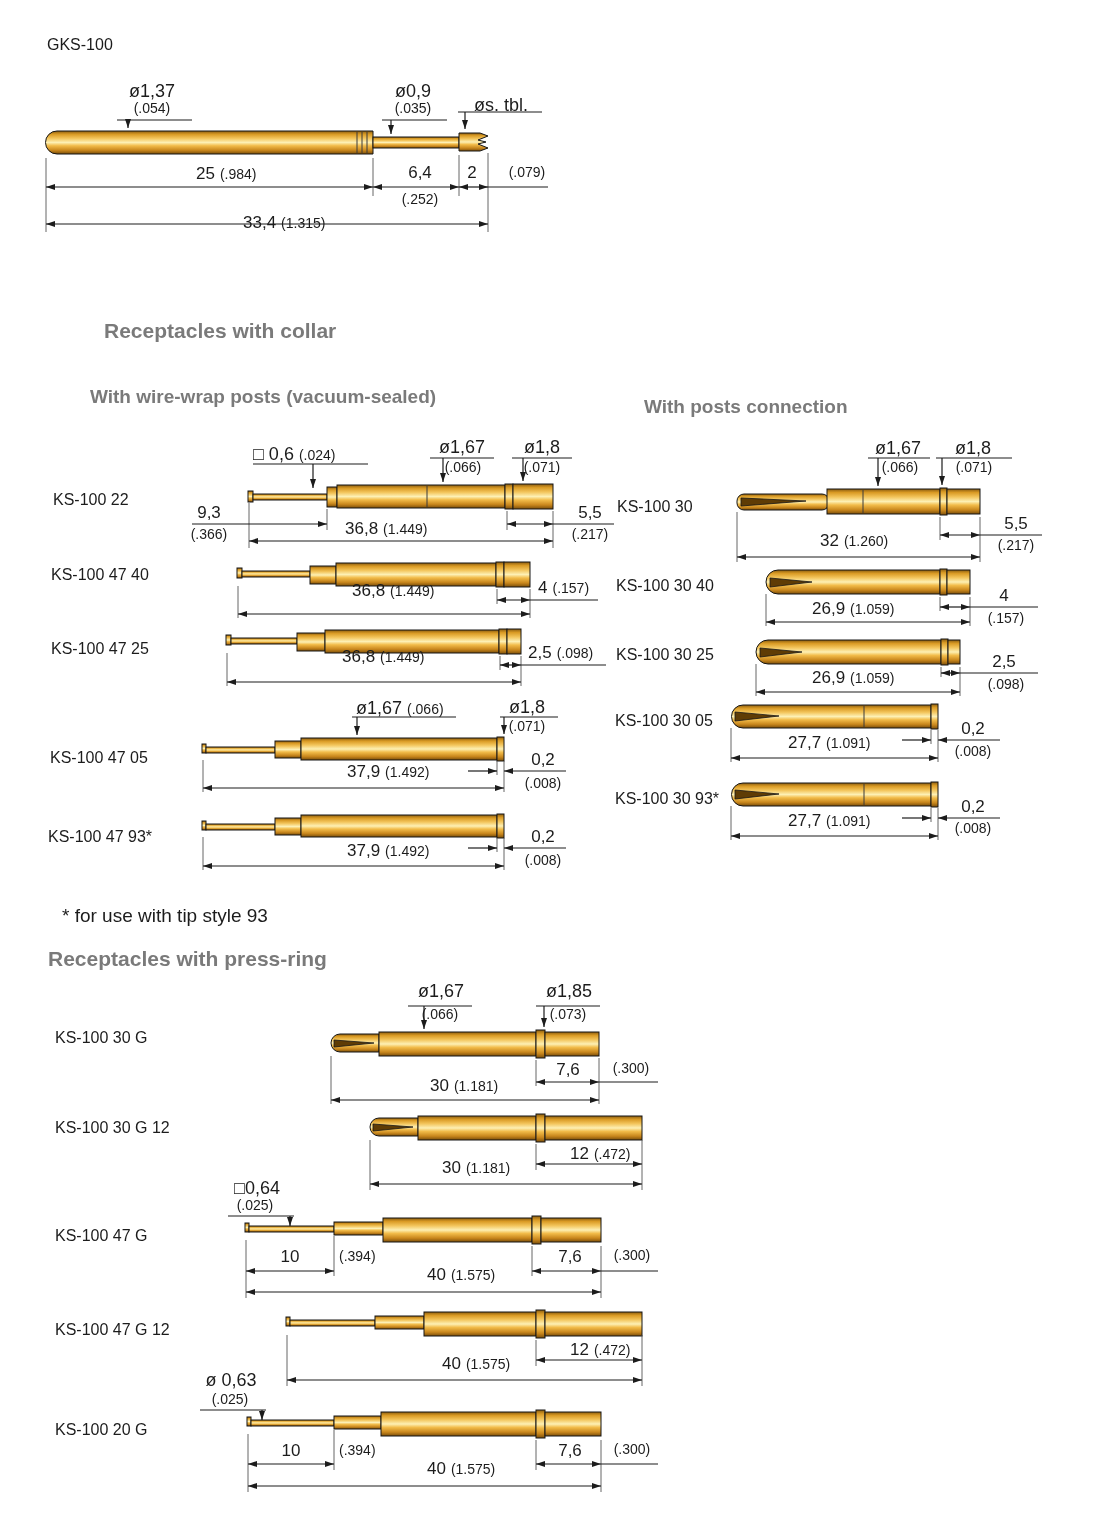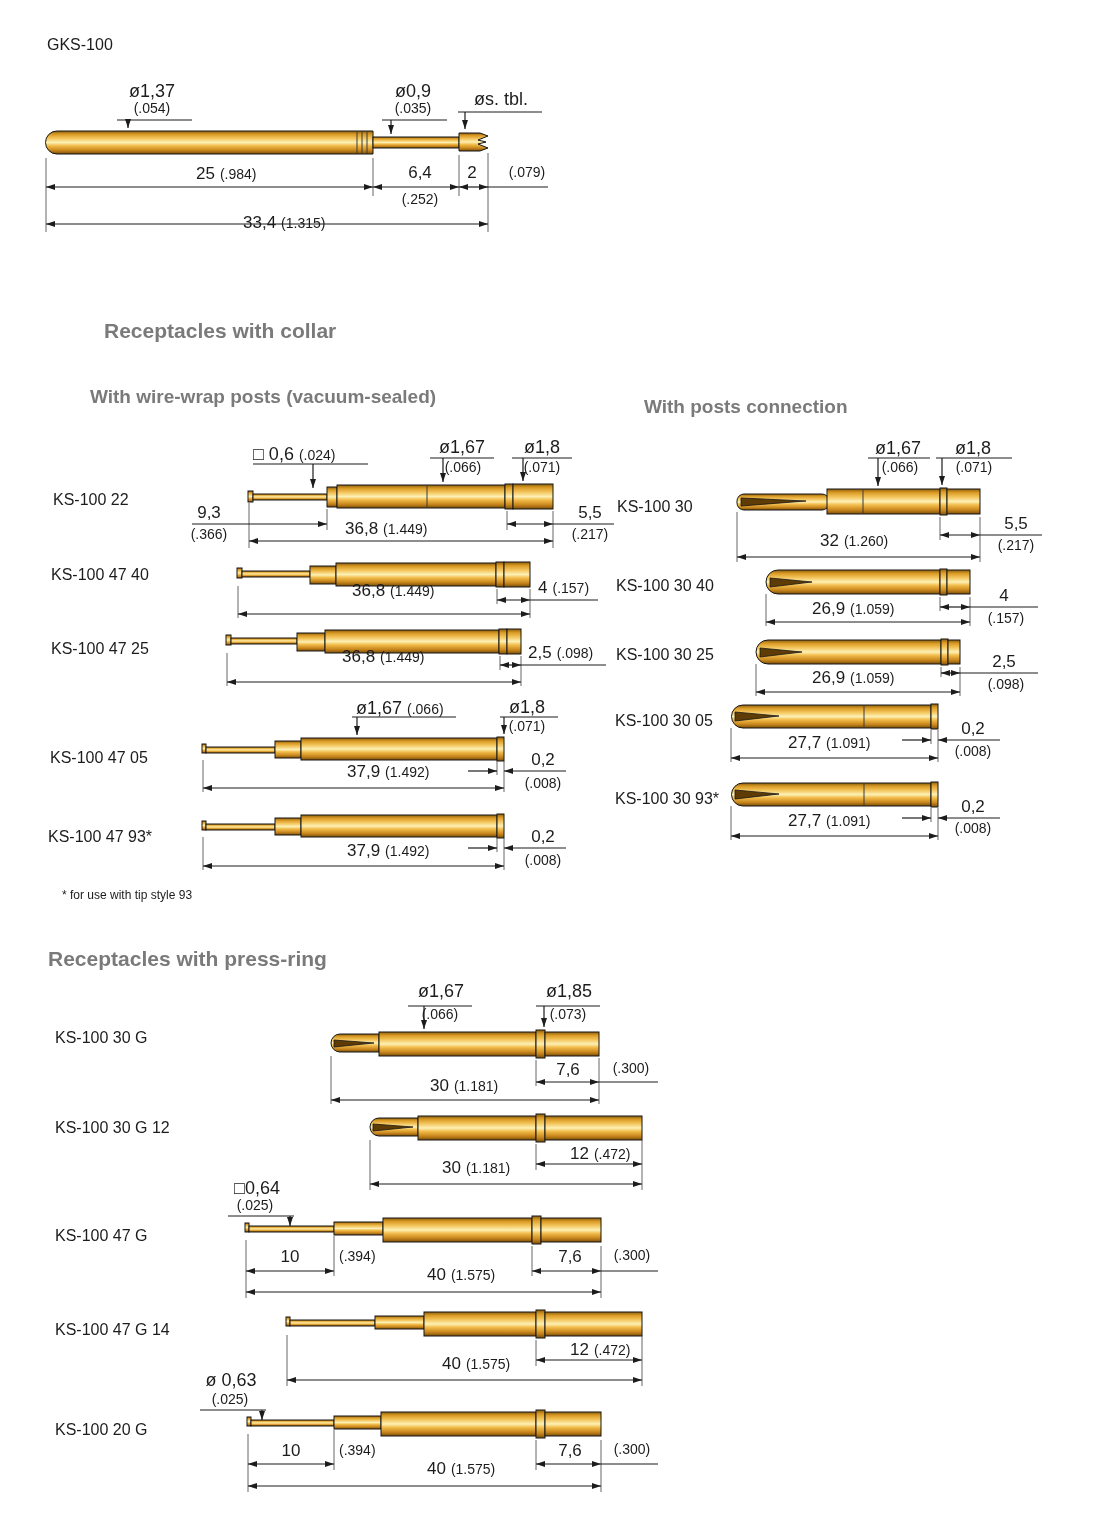--- a/index.html
+++ b/index.html
@@ -6,21 +6,21 @@
   body{position:relative;width:1109px;height:1532px;font-family:"Liberation Sans",sans-serif;color:#1c1c1c;overflow:hidden;}
   .t{position:absolute;white-space:nowrap;line-height:1.12;}
   .mm{font-size:17px;}
   .in{font-size:14px;}
   .dmm{font-size:18px;}
   .lbl{font-size:16px;}
   .pair{display:flex;align-items:baseline;gap:5px;}
   .cx{transform:translateX(-50%);}
   .h1{font-size:21px;font-weight:bold;color:#7a7a7a;}
   .h2{font-size:19px;font-weight:bold;color:#7a7a7a;}
-  .fn{font-size:12px;}
+  .fn{font-size:19px;margin-top:16px;}
   svg{position:absolute;left:0;top:0;}
   .gp{fill:url(#gold);stroke:#161616;stroke-width:1;}
   .slot{fill:#5f3c05;stroke:#161616;stroke-width:0.8;}
   .dl{stroke:#1c1c1c;stroke-width:1.2;fill:none;}
   .jl{stroke:#3a3a3a;stroke-width:1;}
   .ext{stroke:#555;stroke-width:0.9;}
 </style>
 </head>
 <body>
 
@@ -310,21 +310,21 @@
     <line class="dl" x1="248" y1="1486" x2="601" y2="1486" marker-start="url(#ar)" marker-end="url(#ar)"></line>
   </g>
 </svg>
 
 <div class="t lbl" style="left:47px;top:36px">GKS-100</div>
 
 <div class="t dmm cx" style="left:152px;top:81px">ø1,37</div>
 <div class="t in cx" style="left:152px;top:101px">(.054)</div>
 <div class="t dmm cx" style="left:413px;top:81px">ø0,9</div>
 <div class="t in cx" style="left:413px;top:101px">(.035)</div>
-<div class="t dmm cx" style="left:501px;top:89px">øs. tbl.</div>
+<div class="t dmm cx" style="left:501px;top:95px">øs. tbl.</div>
 <div class="t pair" style="left:196px;top:164px">
   <span class="mm">25</span>
   <span class="in">(.984)</span>
 </div>
 <div class="t mm cx" style="left:420px;top:163px">6,4</div>
 <div class="t in cx" style="left:420px;top:192px">(.252)</div>
 <div class="t mm cx" style="left:472px;top:163px">2</div>
 <div class="t in cx" style="left:527px;top:165px">(.079)</div>
 <div class="t pair" style="left:243px;top:213px">
   <span class="mm">33,4</span>
@@ -473,21 +473,21 @@
 <div class="t lbl" style="left:55px;top:1227px">KS-100 47 G</div>
 <div class="t mm cx" style="left:290px;top:1247px">10</div>
 <div class="t in" style="left:339px;top:1249px">(.394)</div>
 <div class="t pair" style="left:427px;top:1265px">
   <span class="mm">40</span>
   <span class="in">(1.575)</span>
 </div>
 <div class="t mm cx" style="left:570px;top:1247px">7,6</div>
 <div class="t in cx" style="left:632px;top:1248px">(.300)</div>
 
-<div class="t lbl" style="left:55px;top:1321px">KS-100 47 G 14</div>
+<div class="t lbl" style="left:55px;top:1321px">KS-100 47 G 12</div>
 <div class="t pair" style="left:442px;top:1354px">
   <span class="mm">40</span>
   <span class="in">(1.575)</span>
 </div>
 <div class="t pair" style="left:570px;top:1340px">
   <span class="mm">12</span>
   <span class="in">(.472)</span>
 </div>
 
 <div class="t dmm cx" style="left:231px;top:1370px">ø 0,63</div>

